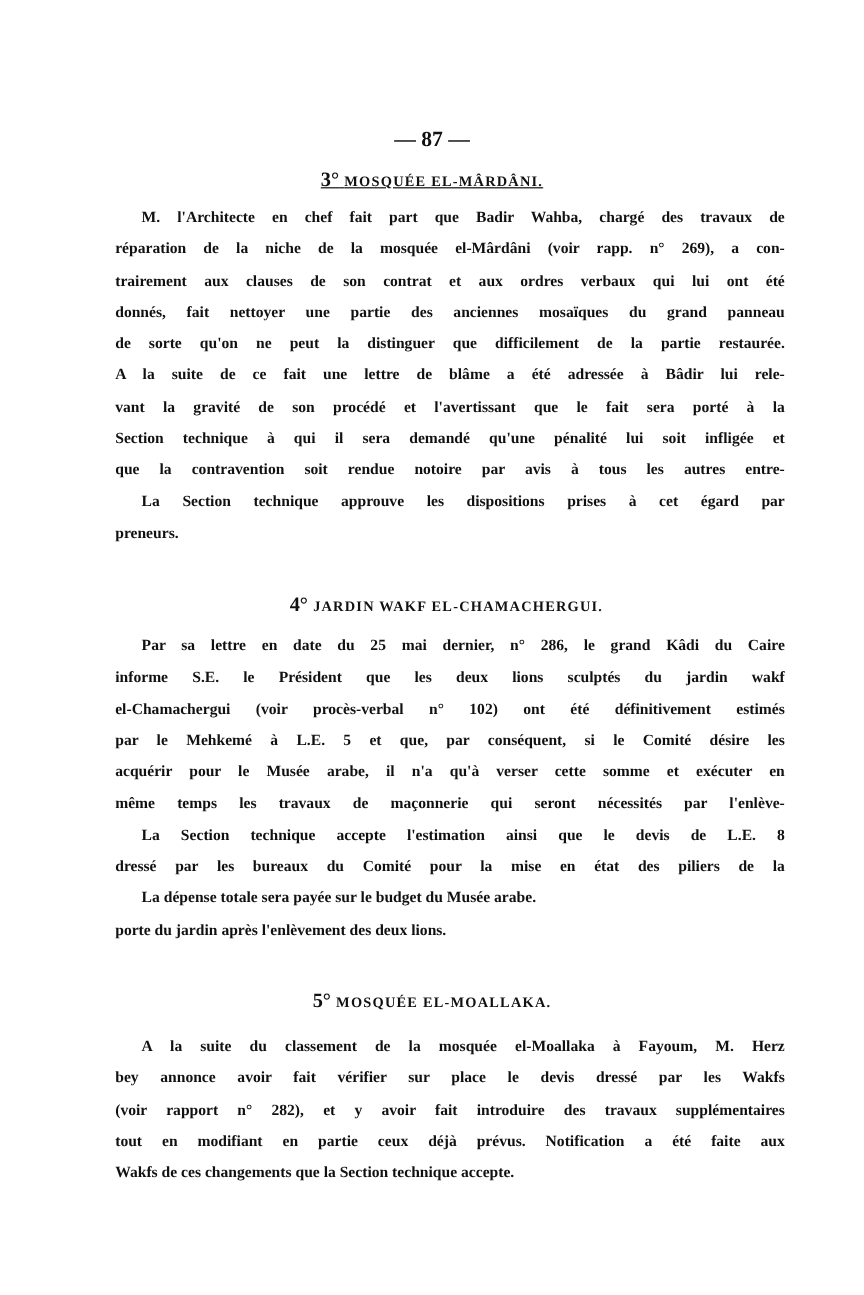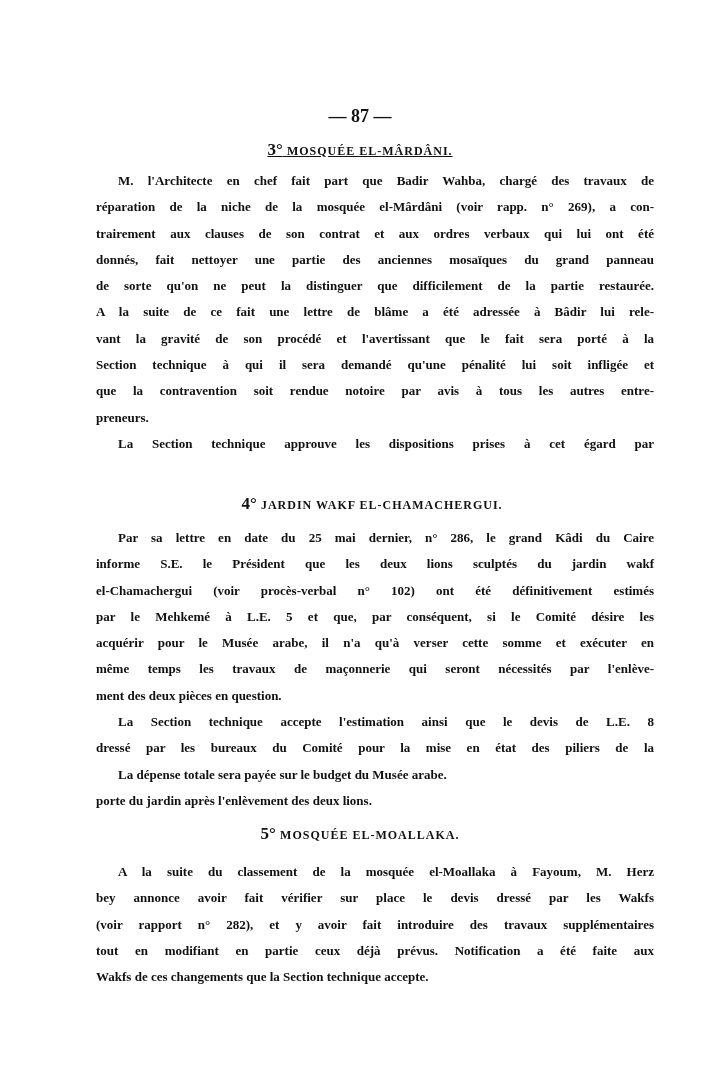--- a/index.html
+++ b/index.html
@@ -30,36 +30,35 @@
   <div class="block" style="top:152px;">
     <span class="line indent">M. l'Architecte en chef fait part que Badir Wahba, chargé des travaux de</span>
     <span class="line">réparation de la niche de la mosquée el-Mârdâni (voir rapp. n° 269), a con-</span>
     <span class="line">trairement aux clauses de son contrat et aux ordres verbaux qui lui ont été</span>
     <span class="line">donnés, fait nettoyer une partie des anciennes mosaïques du grand panneau</span>
     <span class="line">de sorte qu'on ne peut la distinguer que difficilement de la partie restaurée.</span>
     <span class="line">A la suite de ce fait une lettre de blâme a été adressée à Bâdir lui rele-</span>
     <span class="line">vant la gravité de son procédé et l'avertissant que le fait sera porté à la</span>
     <span class="line">Section technique à qui il sera demandé qu'une pénalité lui soit infligée et</span>
     <span class="line">que la contravention soit rendue notoire par avis à tous les autres entre-</span>
+    <span class="line indent">La Section technique approuve les dispositions prises à cet égard par</span>
     <span class="line last">preneurs.</span>
-    <span class="line indent">La Section technique approuve les dispositions prises à cet égard par</span>
   </div>
 
   <div class="heading" style="top:478px;padding-left:12px;">
     <span>4°</span>
     <span class="small">JARDIN WAKF EL-CHAMACHERGUI.</span>
   </div>
   <div class="block" style="top:509px;">
     <span class="line indent">Par sa lettre en date du 25 mai dernier, n° 286, le grand Kâdi du Caire</span>
     <span class="line">informe S.E. le Président que les deux lions sculptés du jardin wakf</span>
     <span class="line">el-Chamachergui (voir procès-verbal n° 102) ont été définitivement estimés</span>
     <span class="line">par le Mehkemé à L.E. 5 et que, par conséquent, si le Comité désire les</span>
     <span class="line">acquérir pour le Musée arabe, il n'a qu'à verser cette somme et exécuter en</span>
     <span class="line">même temps les travaux de maçonnerie qui seront nécessités par l'enlève-</span>
-    <span class="line last">ment des deux pièces en question.</span>
     <span class="line indent">La Section technique accepte l'estimation ainsi que le devis de L.E. 8</span>
     <span class="line">dressé par les bureaux du Comité pour la mise en état des piliers de la</span>
     <span class="line indent last">La dépense totale sera payée sur le budget du Musée arabe.</span>
     <span class="line last">porte du jardin après l'enlèvement des deux lions.</span>
   </div>
 
   <div class="heading" style="top:808px;">
     <span>5°</span>
     <span class="small">MOSQUÉE EL-MOALLAKA.</span>
   </div>

